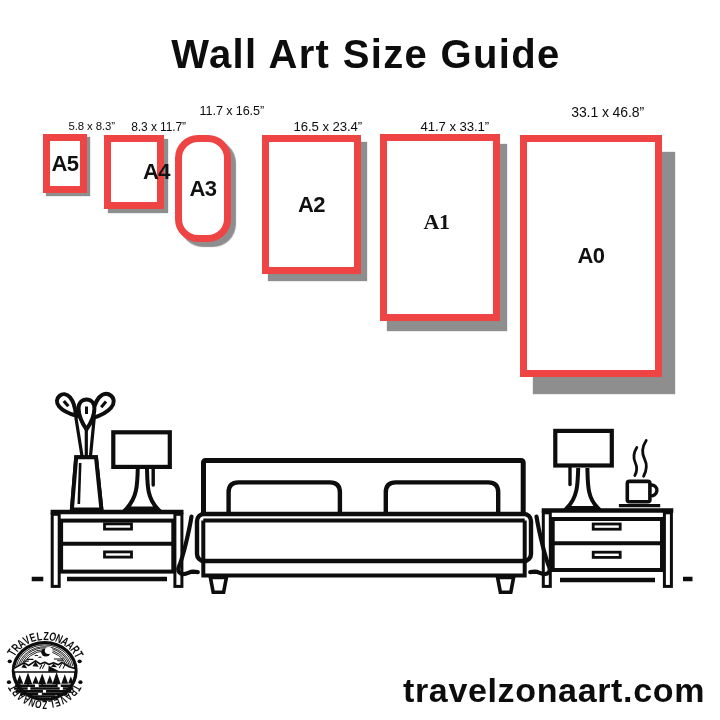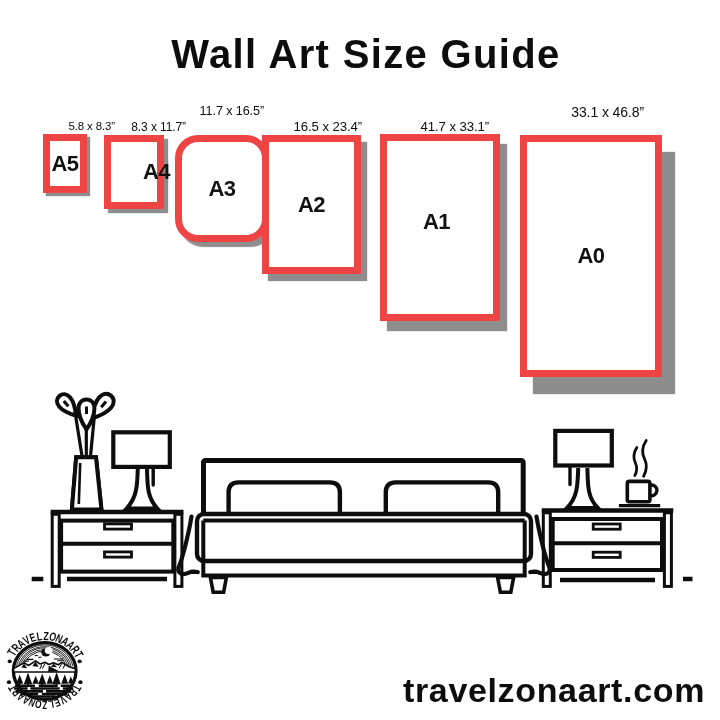--- a/index.html
+++ b/index.html
@@ -23,32 +23,32 @@
 <div class="frame" style="left:43px;top:134px;width:44px;height:59px;
      box-shadow:3px 3px 1px #8e8e8e;">A5</div>
 
 <div class="lbl" style="left:86px;top:119.5px;width:100px;font-size:12px;">8.3 x 11.7”</div>
 
 <div class="frame" style="left:104px;top:135px;width:60px;height:74px;
      box-shadow:4px 4px 1px #8e8e8e;padding-left:45px;">A4</div>
 
 <div class="lbl" style="left:164px;top:104px;width:100px;font-size:12.6px;">11.7 x 16.5”</div>
 
-<div class="frame" style="left:175px;top:135px;width:94px;height:107px;
+<div class="frame" style="left:175px;top:135px;width:56px;height:107px;
      box-shadow:5px 5px 1px #8e8e8e;border-radius:23px;">A3</div>
 
 <div class="lbl" style="left:262px;top:119px;width:100px;font-size:13.2px;">16.5 x 23.4”</div>
 
 <div class="frame" style="left:262px;top:135px;width:99px;height:139px;
      box-shadow:6px 7px 1px #8e8e8e;">A2</div>
 
 <div class="lbl" style="left:389px;top:119px;width:100px;font-size:13.2px;">41.7 x 33.1”</div>
 
 <div class="frame" style="left:380px;top:134px;width:120px;height:187px;
-     box-shadow:7px 10px 1px #8e8e8e;padding:0 7px 12px 0;">A1</div>
+     box-shadow:7px 10px 1px #8e8e8e;padding:0 7px 12px 0;font-family:Liberation Serif, serif;">A1</div>
 
 <div class="lbl" style="left:544px;top:104px;width:100px;font-size:14px;">33.1 x 46.8”</div>
 
 <div class="frame" style="left:520px;top:135px;width:142px;height:242px;
      box-shadow:13px 17px 1px #8e8e8e;">A0</div>
 
 <svg class="abs" style="left:0;top:380px;" width="720" height="240" viewBox="0 380 720 240" fill="none" stroke="#0d0d0d" stroke-width="4">
 
 <line x1="31.7" y1="579" x2="43.3" y2="579" stroke-width="4.5"></line>
 

